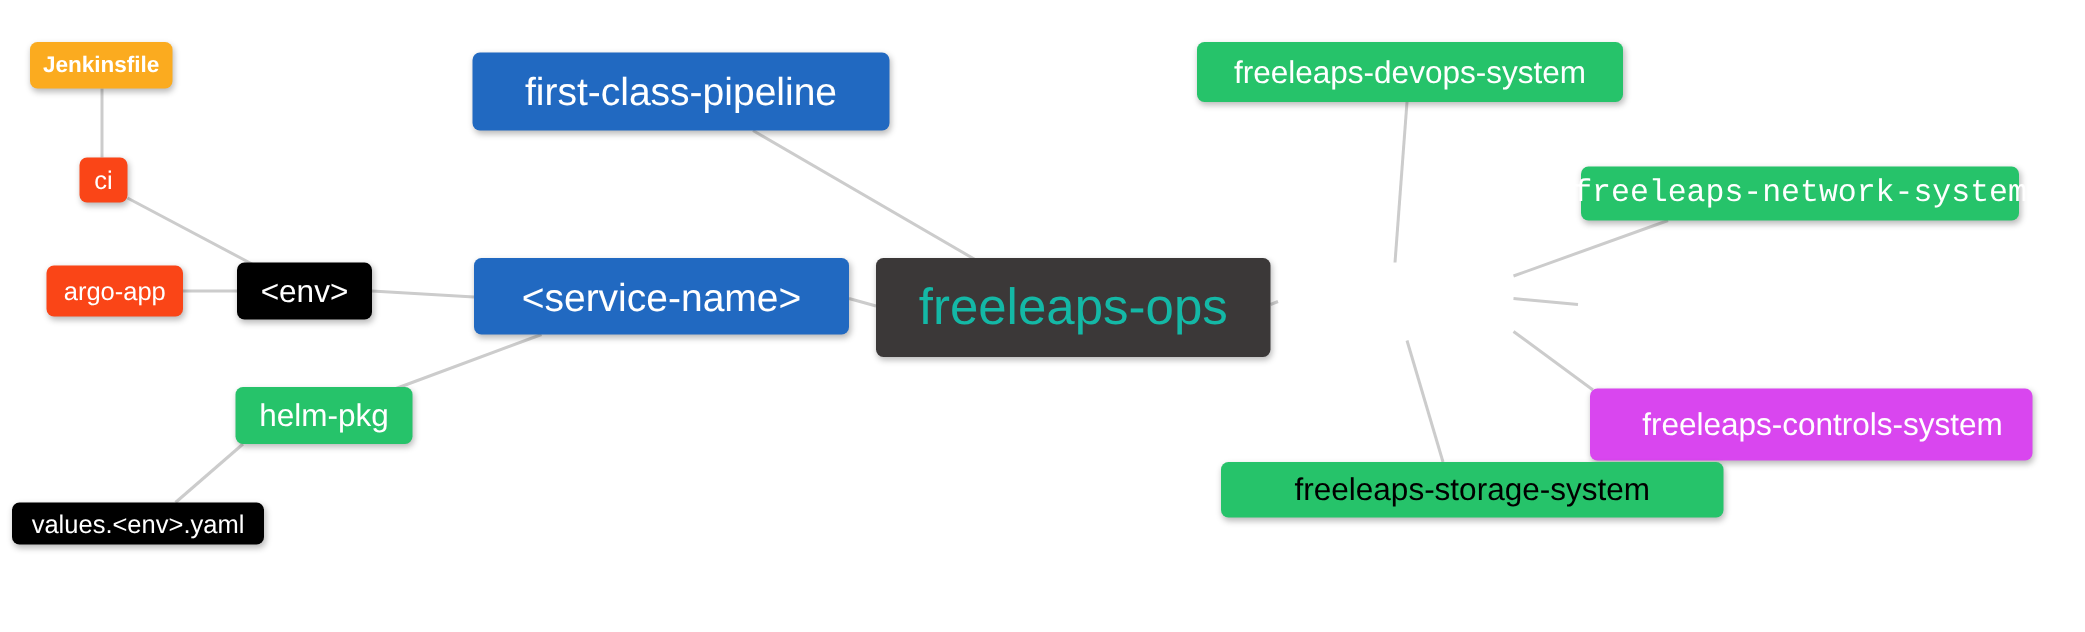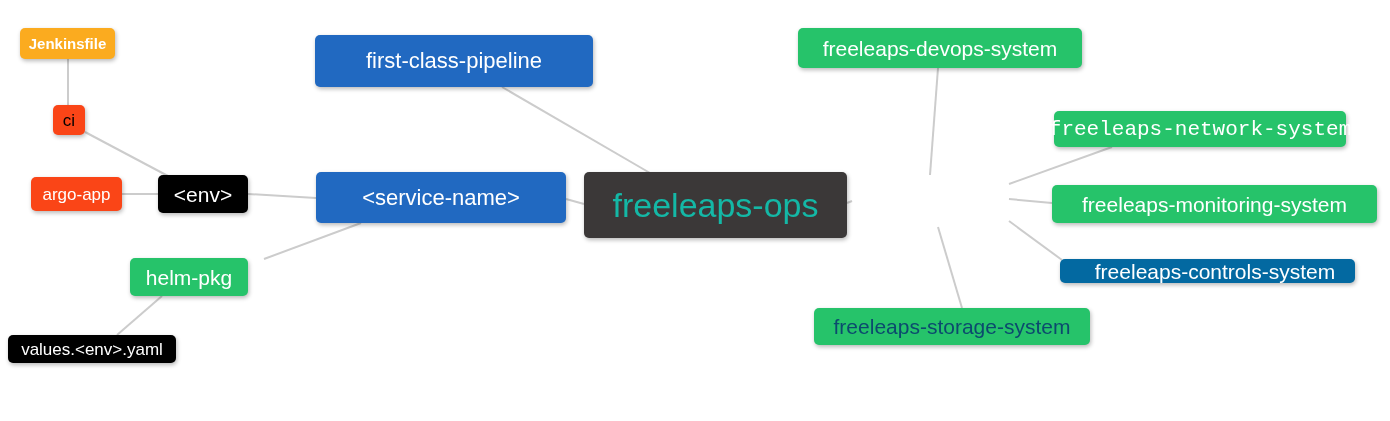--- a/index.html
+++ b/index.html
@@ -30,21 +30,21 @@
     justify-content: center;
     box-sizing: border-box;
     border-radius: 5px;
     white-space: nowrap;
     line-height: 1;
     box-shadow: 1px 2px 4px rgba(0,0,0,0.28);
     cursor: default;
     user-select: none;
   }
   .lv0 { font-size: 34px; }
-  .lv1 { font-size: 22px; }
+  .lv1 { font-size: 26px; }
   .lv2 { font-size: 21px; }
   .lv3 { font-size: 17px; }
   .lv4 { font-size: 15px; }
 </style>
 </head>
 <body>
 
 <div class="canvas">
   <svg class="edges" viewBox="0 0 1390 421" xmlns="http://www.w3.org/2000/svg">
       <line x1="68" y1="59" x2="68" y2="105" stroke="#cccccc" stroke-width="2"></line>
@@ -68,39 +68,36 @@
     </div>
     <div class="node lv1" style="left: 315px; top: 35px; width: 278px; height: 52px; background: rgb(33, 105, 193); color: rgb(255, 255, 255);">
       <span>first-class-pipeline</span>
     </div>
     <div class="node lv1" style="left: 316px; top: 172px; width: 250px; height: 51px; background: rgb(33, 105, 193); color: rgb(255, 255, 255);">
       <span>&lt;service-name&gt;</span>
     </div>
     <div class="node lv2" style="left: 158px; top: 175px; width: 90px; height: 38px; background: #000000; color: rgb(255, 255, 255);">
       <span>&lt;env&gt;</span>
     </div>
-    <div class="node lv2" style="left: 130px; top: 258px; width: 118px; height: 38px; background: rgb(38, 195, 106); color: rgb(255, 255, 255);">
+    <div class="node lv2" style="left: 157px; top: 258px; width: 118px; height: 38px; background: rgb(38, 195, 106); color: rgb(255, 255, 255);">
       <span>helm-pkg</span>
     </div>
     <div class="node lv2" style="left: 798px; top: 28px; width: 284px; height: 40px; background: rgb(38, 195, 106); color: rgb(255, 255, 255);">
       <span>freeleaps-devops-system</span>
     </div>
     <div class="node lv2" style="left: 1054px; top: 111px; width: 292px; height: 36px; background: rgb(38, 195, 106); color: rgb(255, 255, 255); font-family: Liberation Mono, monospace;">
       <span>freeleaps-network-system</span>
     </div>
-    <div class="node lv2" style="left: 1052px; top: 185px; width: 325px; height: 38px; background: rgb(38, 195, 106); color: rgb(255, 255, 255);">
-      <span>freeleaps-monitoring-system</span>
-    </div>
-    <div class="node lv2" style="left: 1060px; top: 259px; width: 295px; height: 24px; background: #0369a1; color: rgb(255, 255, 255); padding-left: 15px;">
+    <div class="node lv2" style="left: 1060px; top: 259px; width: 295px; height: 48px; background: #d946ef; color: rgb(255, 255, 255); padding-left: 15px;">
       <span>freeleaps-controls-system</span>
     </div>
-    <div class="node lv2" style="left: 814px; top: 308px; width: 276px; height: 37px; background: rgb(38, 195, 106); color: #0c4a6e;">
+    <div class="node lv2" style="left: 814px; top: 308px; width: 335px; height: 37px; background: rgb(38, 195, 106); color: #000000;">
       <span>freeleaps-storage-system</span>
     </div>
-    <div class="node lv3" style="left: 53px; top: 105px; width: 32px; height: 30px; background: rgb(250, 69, 23); color: #000000;">
+    <div class="node lv3" style="left: 53px; top: 105px; width: 32px; height: 30px; background: rgb(250, 69, 23); color: #ffffff;">
       <span>ci</span>
     </div>
     <div class="node lv3" style="left: 31px; top: 177px; width: 91px; height: 34px; background: rgb(250, 69, 23); color: rgb(255, 255, 255);">
       <span>argo-app</span>
     </div>
     <div class="node lv3" style="left: 8px; top: 335px; width: 168px; height: 28px; background: #000000; color: rgb(255, 255, 255);">
       <span>values.&lt;env&gt;.yaml</span>
     </div>
     <div class="node lv4" style="left: 20px; top: 28px; width: 95px; height: 31px; background: rgb(251, 171, 31); color: rgb(255, 255, 255); font-weight: bold;">
       <span>Jenkinsfile</span>

